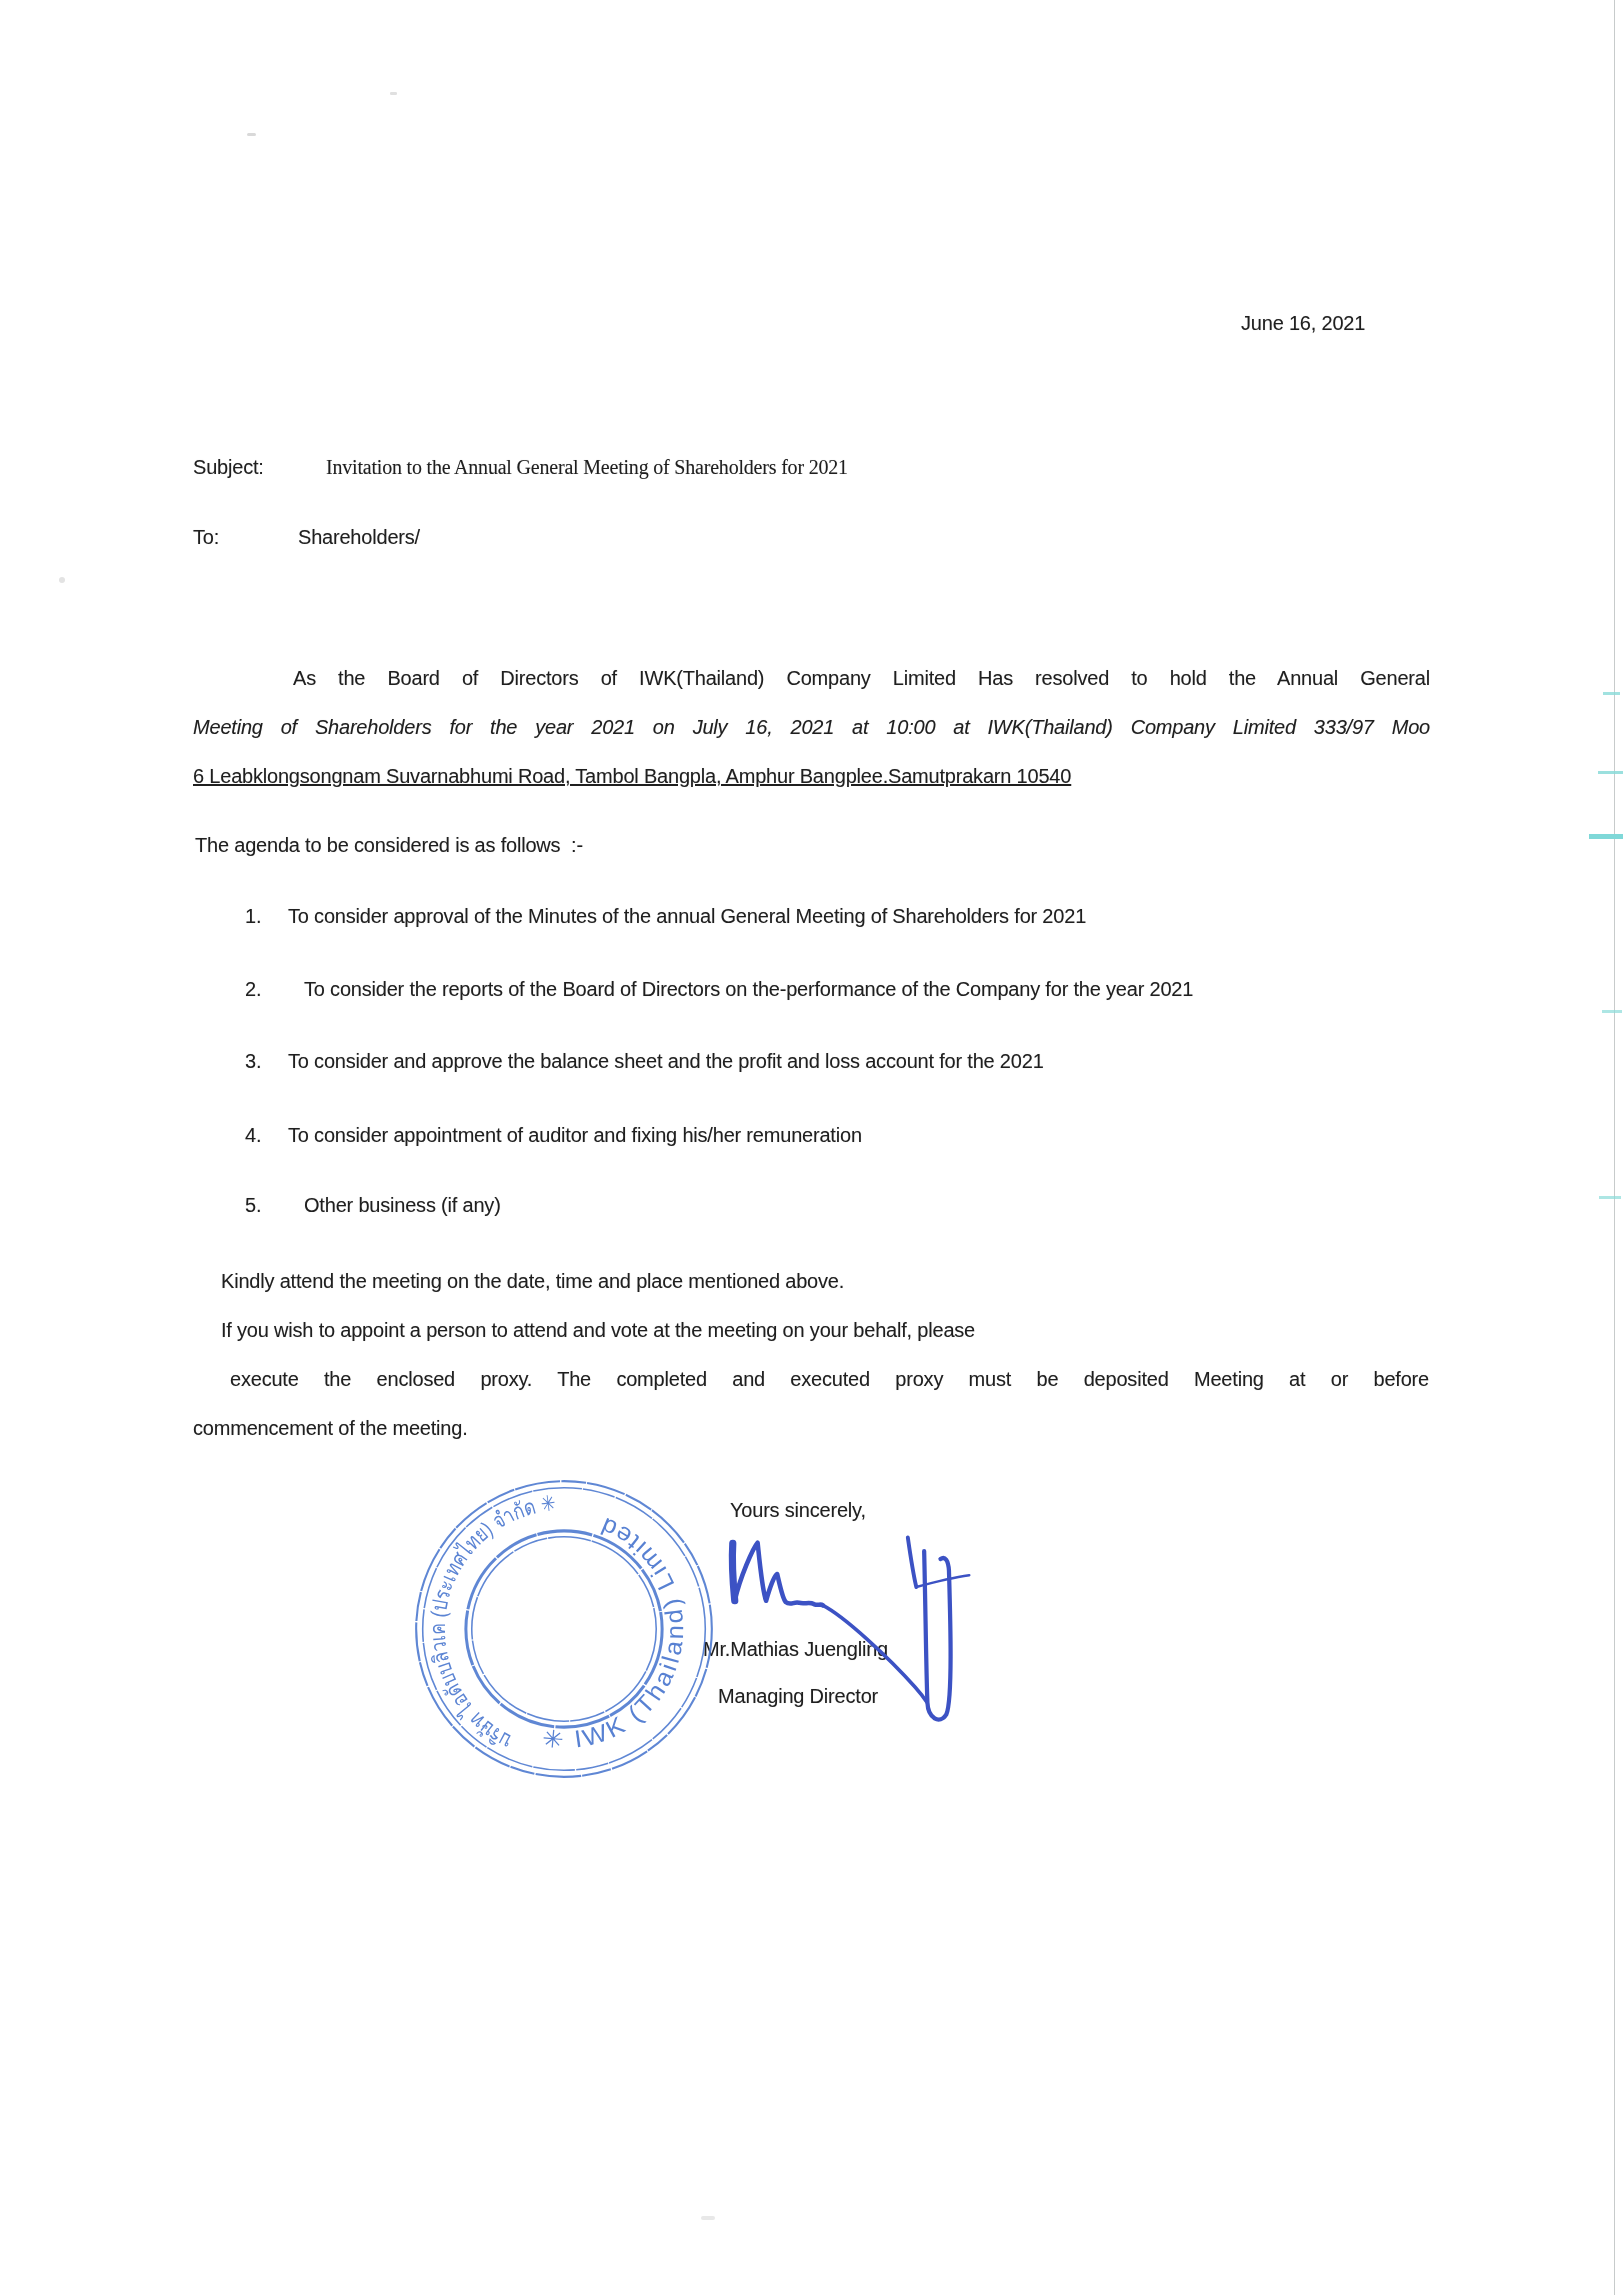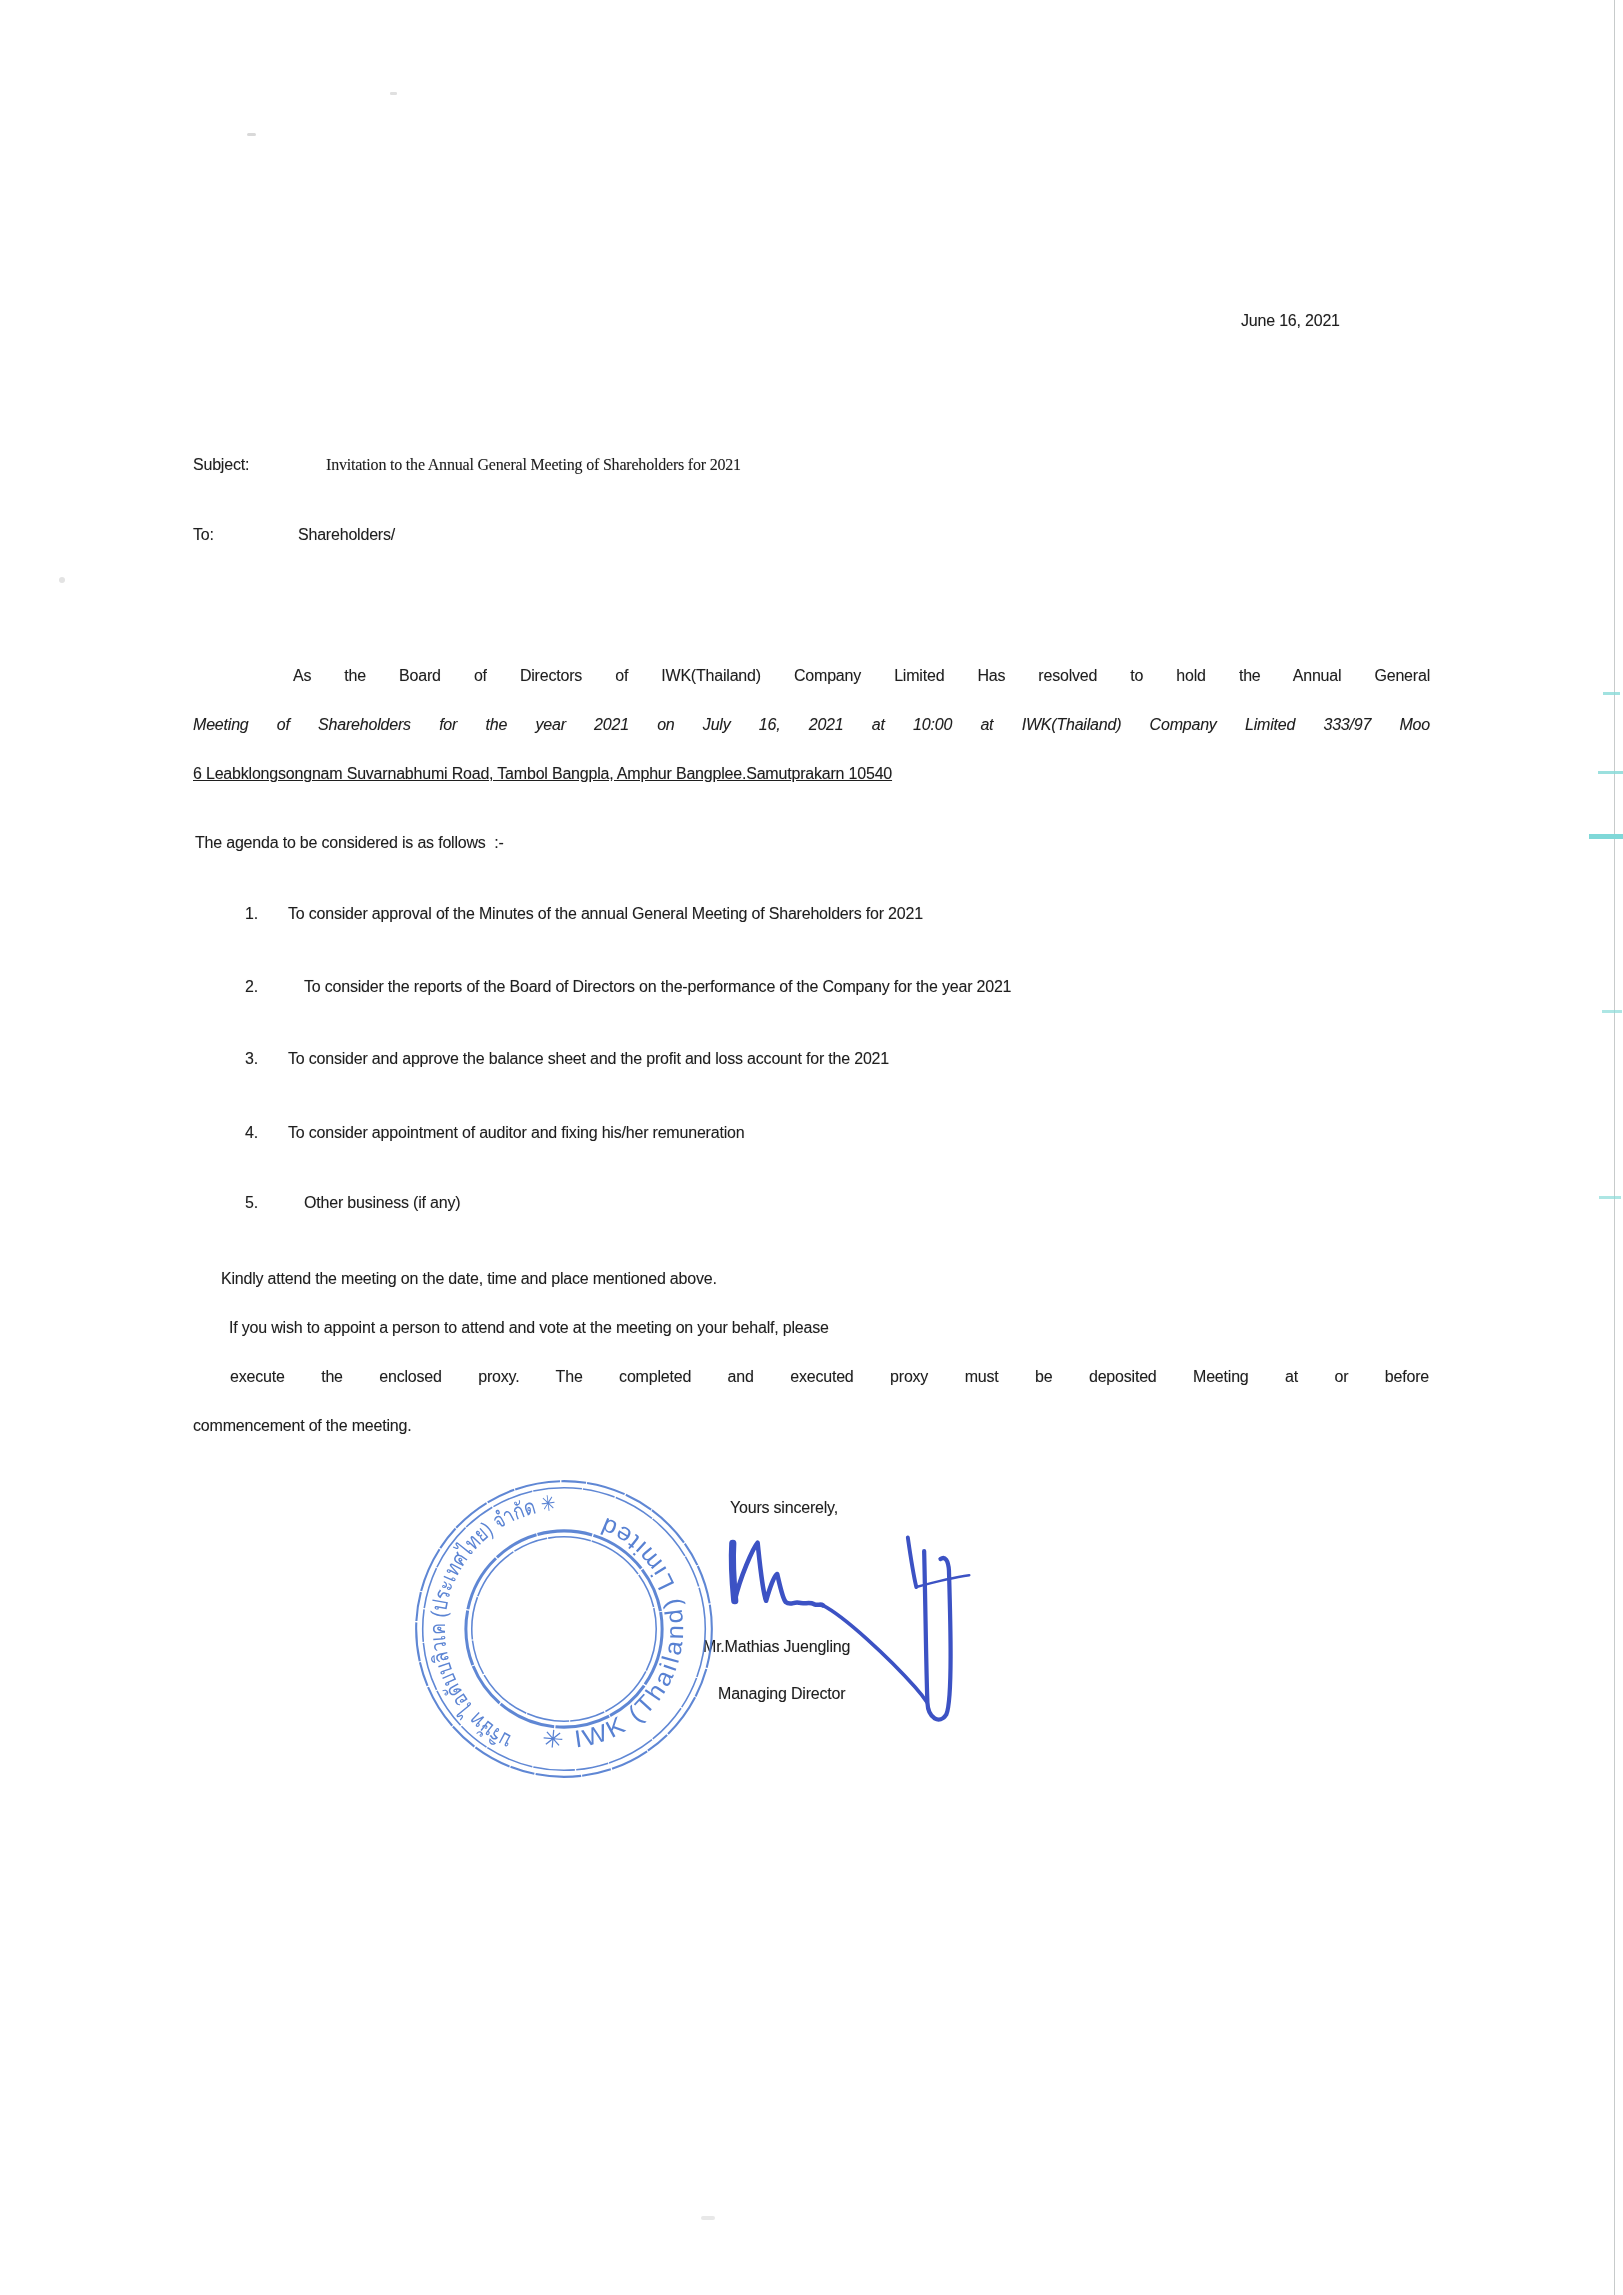--- a/index.html
+++ b/index.html
@@ -2,21 +2,21 @@
 <html style="font-size:10.5px"><head>
 <meta charset="utf-8">
 <style>
   html,body{margin:0;padding:0;}
   body{
     width:1623px;height:2295px;position:relative;background:#ffffff;
     font-family:"Liberation Sans","DejaVu Sans",sans-serif;overflow:hidden;
   }
   .abs{position:absolute;}
   .txt{
-    position:absolute;font-size:16px;line-height:1;color:#1f1f1f;
+    position:absolute;font-size:20px;line-height:1;color:#1f1f1f;
     letter-spacing:-0.2px;white-space:pre;
     text-shadow:0 0 0.7px rgba(70,70,70,.38);
   }
   .just{
     white-space:normal;text-align:justify;text-align-last:justify;
   }
   .artifact{position:absolute;pointer-events:none;}
 </style>
 </head>
 <body>
@@ -46,21 +46,21 @@
   <div class="txt" style="left:288px;top:1051px;">To consider and approve the balance sheet and the profit and loss account for the 2021</div>
 
   <div class="txt" style="left:245px;top:1125px;">4.</div>
   <div class="txt" style="left:288px;top:1125px;">To consider appointment of auditor and fixing his/her remuneration</div>
 
   <div class="txt" style="left:245px;top:1195px;">5.</div>
   <div class="txt" style="left:288px;top:1195px;margin-left:16px;">Other business (if any)</div>
 </div>
 
 <div class="txt" style="left:221px;top:1271px;">Kindly attend the meeting on the date, time and place mentioned above.</div>
-<div class="txt" style="left:221px;top:1320px;margin-left:8px;">If you wish to appoint a person to attend and vote at the meeting on your behalf, please</div>
+<div class="txt" style="left:221px;top:1320px;">If you wish to appoint a person to attend and vote at the meeting on your behalf, please</div>
 <div class="txt just" style="left:230px;top:1369px;width:1199px;">execute the enclosed proxy. The completed and executed proxy must be deposited Meeting at or before</div>
 <div class="txt" style="left:193px;top:1418px;">commencement of the meeting.</div>
 
 <div class="txt" style="left:730px;top:1500px;">Yours sincerely,</div>
 <div class="txt" style="left:703px;top:1639px;">Mr.Mathias Juengling</div>
 <div class="txt" style="left:718px;top:1686px;">Managing Director</div>
 
 <svg class="abs" style="left:407px;top:1472px;" width="314" height="314" viewBox="0 0 480 480">
   <g stroke="#4a77cf" fill="none" opacity="0.88">
     <circle cx="240" cy="240" r="226" stroke-width="3.2" stroke-dasharray="60 2 45 1.5 70 2 38 1.5"></circle>

